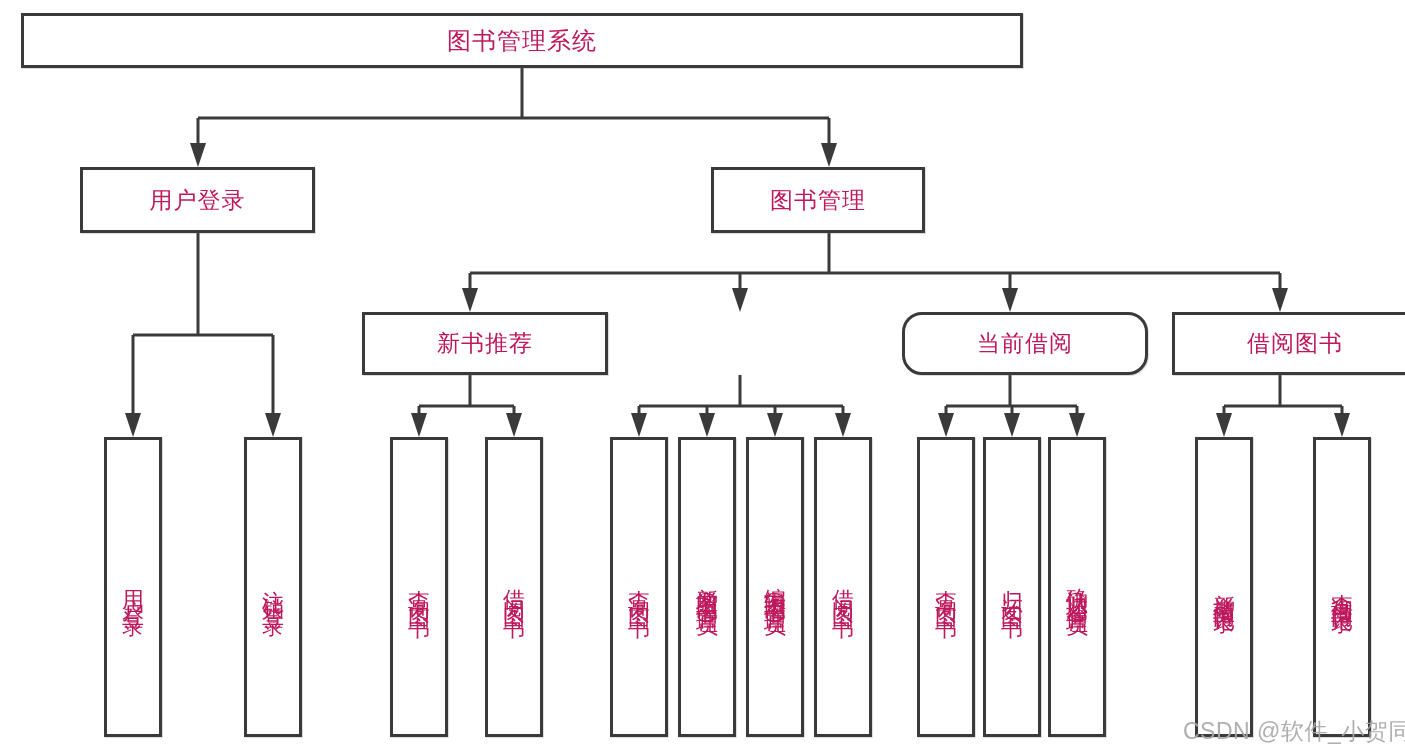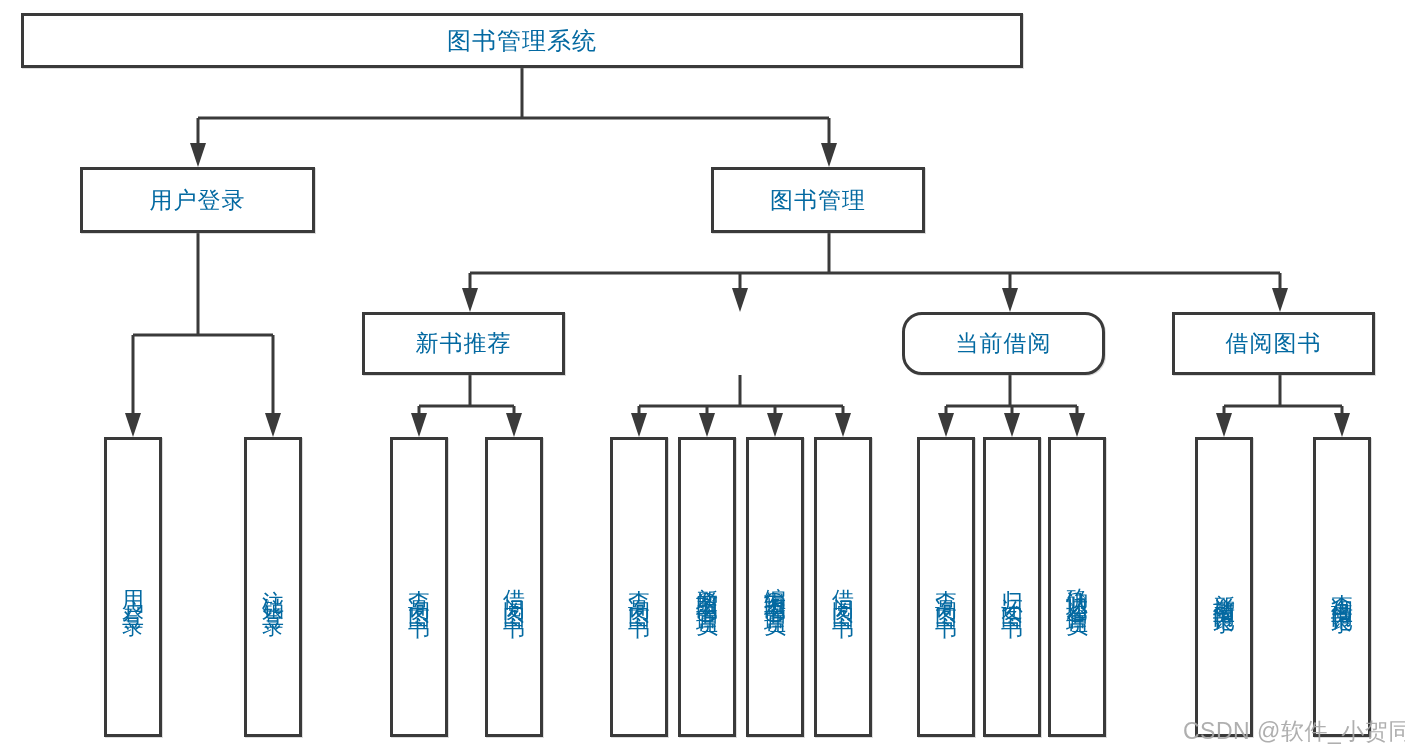--- a/index.html
+++ b/index.html
@@ -10,29 +10,29 @@
     font-family: "Liberation Sans", "DejaVu Sans", sans-serif;
     overflow: hidden;
   }
   .canvas { position: absolute; inset: 0; width: 1405px; height: 747px; }
   svg.connectors { position: absolute; left: 0; top: 0; z-index: 1; }
   .node {
     position: absolute;
     background: #ffffff;
     border: 3px solid #3a3a3a;
     display: flex; align-items: center; justify-content: center;
-    color: #0369a1;
+    color: #be185d;
     z-index: 2;
     box-shadow: 1px 1px 0 rgba(120,120,120,0.25);
   }
   .node.h { font-size: 23px; letter-spacing: 1px; }
   .node.root { left: 21px; top: 13px; width: 1002px; height: 55px; font-size: 24px; }
   .node.l2a { left: 80px;  top: 167px; width: 235px; height: 66px; }
   .node.l2b { left: 711px; top: 167px; width: 214px; height: 66px; }
-  .node.l3 { top: 312px; width: 203px; height: 63px; }
+  .node.l3 { top: 312px; width: 246px; height: 63px; }
   .node.l3a { left: 362px; }
   .node.l3b { left: 632px; }
   .node.l3c { left: 902px; border-radius: 20px; }
   .node.l3d { left: 1172px; }
   .node.v {
     top: 437px; width: 58px; height: 300px;
     writing-mode: vertical-rl;
     font-size: 22px;
     letter-spacing: 9px;
     line-height: 1;

